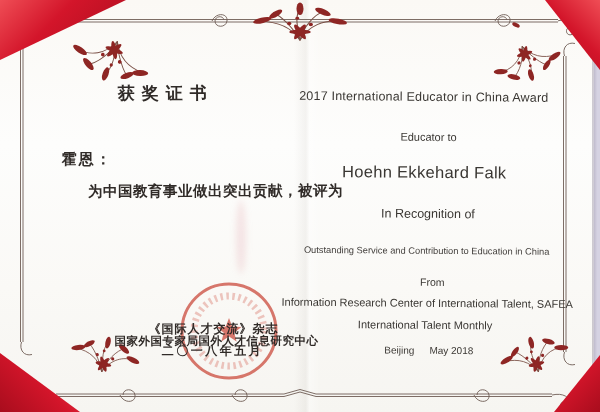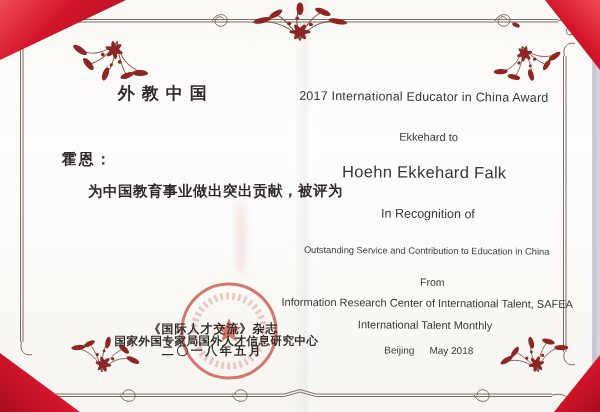--- a/index.html
+++ b/index.html
@@ -132,31 +132,31 @@
     </g>
 
     <g opacity="0.82">
       <circle cx="229" cy="331" r="47" fill="none" stroke="#cf5a4d" stroke-width="3"></circle>
       <circle cx="229" cy="331" r="35" fill="none" stroke="#d4685c" stroke-width="7" stroke-dasharray="2.5 3.5" opacity="0.45"></circle>
       <polygon points="229,318 232.2,326.6 241.4,327 234.2,332.7 236.6,341.5 229,336.5 221.4,341.5 223.8,332.7 216.6,327 225.8,326.6" fill="#cf5a4d"></polygon>
     </g>
   </svg>
 
   <div class="page page-left">
-    <div class="t center zh zh-title" style="left:166px;top:82px;">外教中国</div>
+    <div class="t center zh zh-title" style="left:166px;top:82px;">获奖证书</div>
     <div class="t zh zh-salute" style="left:54px;top:150px;">霍恩：</div>
     <div class="t zh zh-body" style="left:88px;top:182px;text-align:center;">为中国教育事业做出突出贡献，被评为</div>
     <div class="t center zh zh-sign" style="left:216px;top:299px;margin-top:35px;">国家外国专家局国外人才信息研究中心</div>
     <div class="t center zh zh-sign2" style="left:213px;top:321px;">《国际人才交流》杂志</div>
     <div class="t center zh zh-date" style="left:212px;top:343px;">二〇一八年五月</div>
   </div>
 
   <div class="page page-right">
     <div class="t center en en-award" style="left:123px;top:90px;">2017 International Educator in China Award</div>
-    <div class="t center en en-presented" style="left:128px;top:131px;">Ekkehard to</div>
+    <div class="t center en en-presented" style="left:128px;top:131px;">Educator to</div>
     <div class="t center en en-name" style="left:124px;top:163px;">Hoehn Ekkehard Falk</div>
     <div class="t center en en-recog" style="left:128px;top:207px;">In Recognition of</div>
     <div class="t center en en-cite" style="left:127px;top:246px;">Outstanding Service and Contribution to Education in China</div>
     <div class="t center en en-from" style="left:133px;top:276px;">From</div>
     <div class="t center en en-issuer" style="left:128px;top:297px;">Information Research Center of International Talent, SAFEA</div>
     <div class="t center en en-issuer" style="left:126px;top:319px;">International Talent Monthly</div>
     <div class="t center en en-place" style="left:130px;top:345px;">
       <span>Beijing</span>
       <span>May 2018</span>
     </div>

